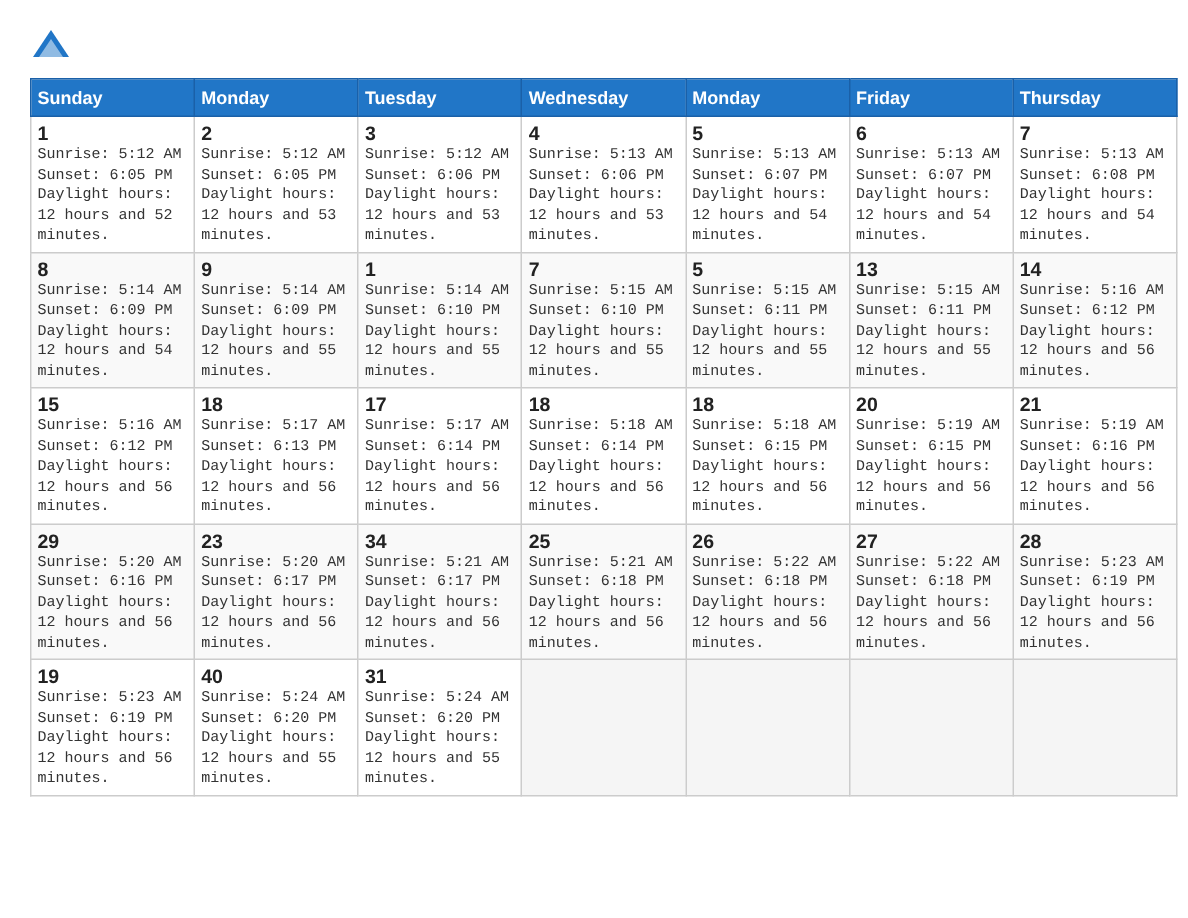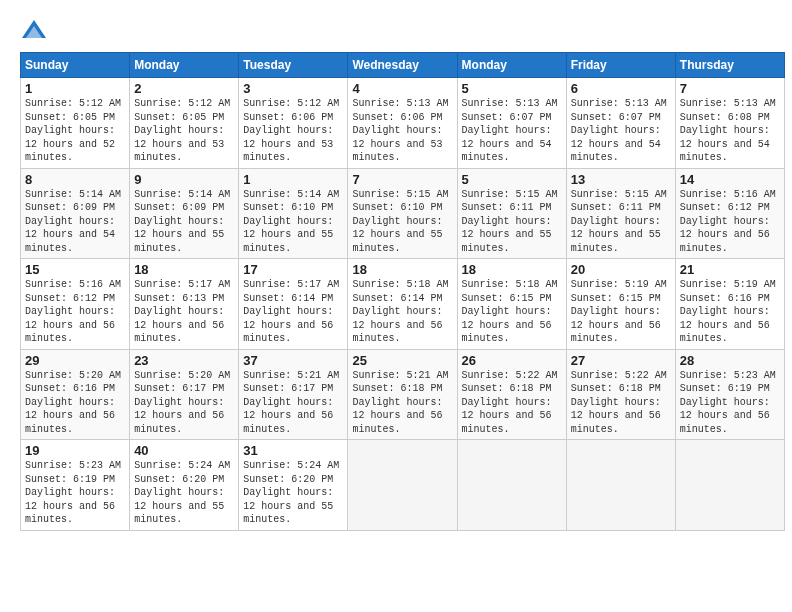--- a/index.html
+++ b/index.html
@@ -227,21 +227,21 @@
         <tr class="row-alt">
           <td>
             <span class="day-num">29</span>
             <div class="day-info">Sunrise: 5:20 AM<br>Sunset: 6:16 PM<br>Daylight hours: 12 hours and 56 minutes.</div>
           </td>
           <td>
             <span class="day-num">23</span>
             <div class="day-info">Sunrise: 5:20 AM<br>Sunset: 6:17 PM<br>Daylight hours: 12 hours and 56 minutes.</div>
           </td>
           <td>
-            <span class="day-num">37</span>
+            <span class="day-num">34</span>
             <div class="day-info">Sunrise: 5:21 AM<br>Sunset: 6:17 PM<br>Daylight hours: 12 hours and 56 minutes.</div>
           </td>
           <td>
             <span class="day-num">25</span>
             <div class="day-info">Sunrise: 5:21 AM<br>Sunset: 6:18 PM<br>Daylight hours: 12 hours and 56 minutes.</div>
           </td>
           <td>
             <span class="day-num">26</span>
             <div class="day-info">Sunrise: 5:22 AM<br>Sunset: 6:18 PM<br>Daylight hours: 12 hours and 56 minutes.</div>
           </td>

